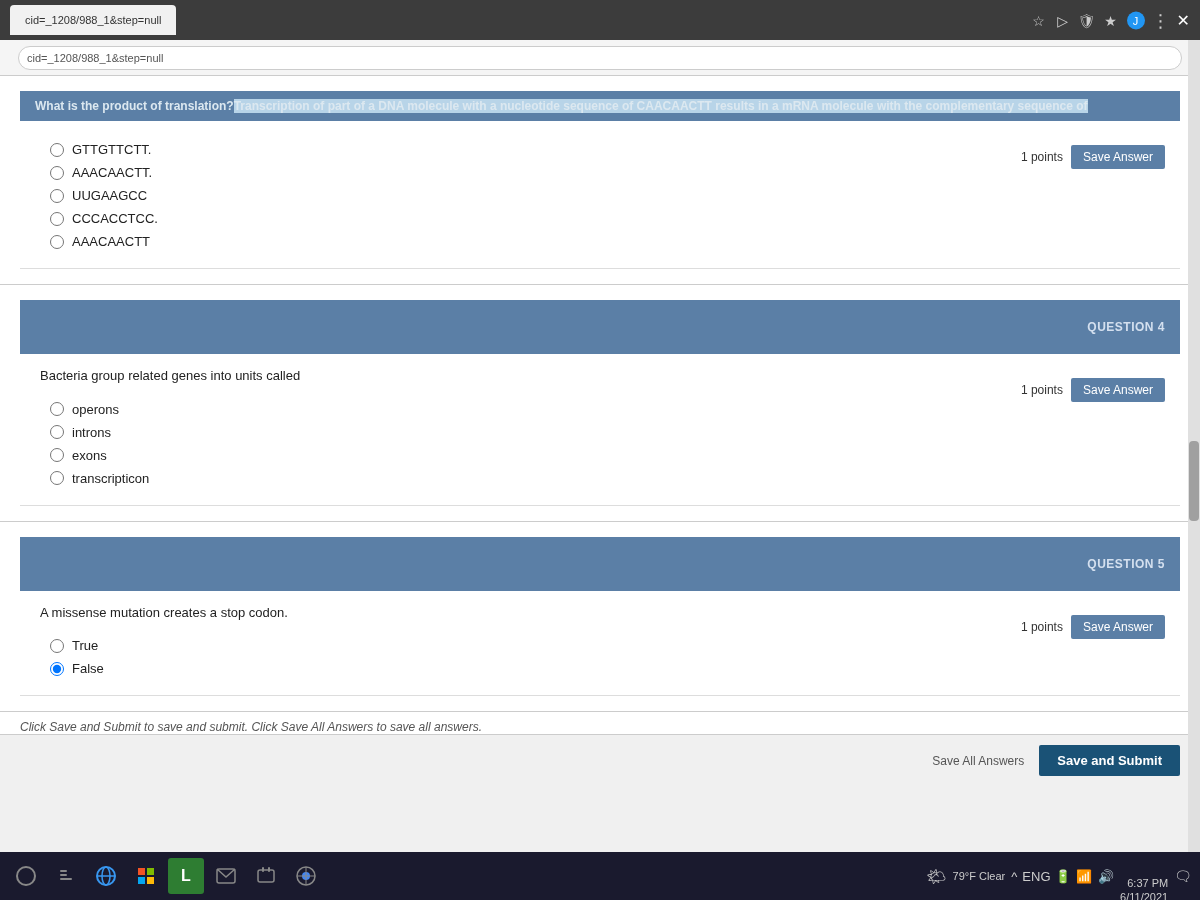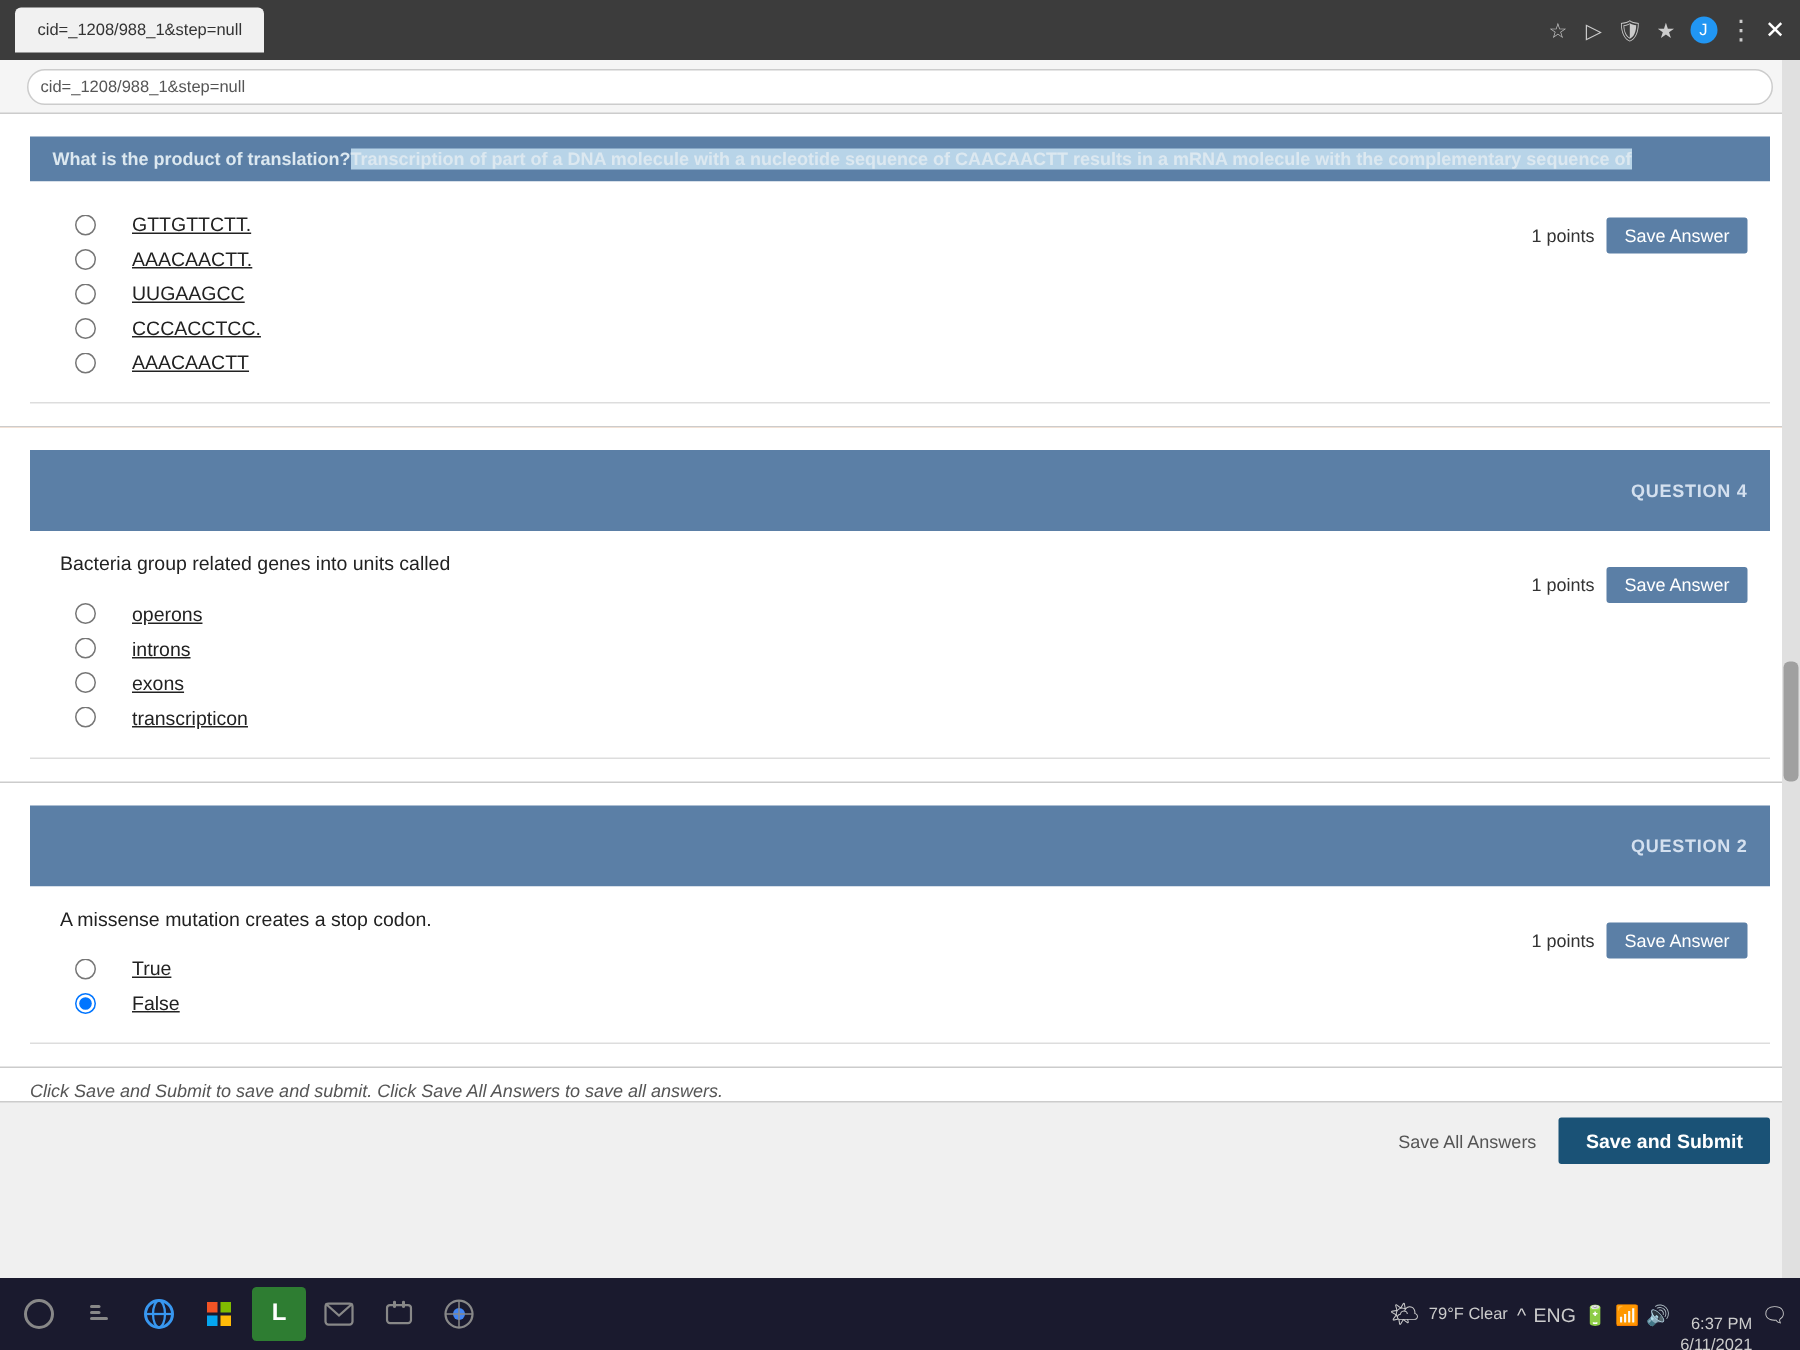--- a/index.html
+++ b/index.html
@@ -64,21 +64,21 @@
     
     .main-content {
       width: 100%;
       height: calc(900px - 40px - 48px);
       background: #f0f0f0;
       overflow-y: auto;
       position: relative;
     }
 
     .quiz-container {
-      background: #f97316;
+      background: #8b5cf6;
       margin: 0;
       padding: 0;
     }
 
     
     .question-section {
       padding: 15px 20px;
       border-bottom: 1px solid #ccc;
       background: #fff;
       position: relative;
@@ -125,25 +125,24 @@
 
     .options-list {
       list-style: none;
       padding: 0;
       margin: 5px 0 0 10px;
     }
 
     .option-item {
       display: flex;
       align-items: center;
-      gap: 24px;
+      gap: 8px;
       padding: 4px 0;
       font-size: 13px;
       color: #222;
-      text-decoration: underline;
     }
 
     .option-item input[type="radio"] {
       width: 14px;
       height: 14px;
       cursor: pointer;
     }
 
     
     .q-title {
@@ -406,21 +405,21 @@
           </li>
           <li class="option-item">
             <input type="radio" name="q4" style="">
             <span>transcripticon</span>
           </li>
         </ul>
       </div>
     </div>
 
     <div class="question-section">
-      <div class="q-title">QUESTION 2</div>
+      <div class="q-title">QUESTION 5</div>
       <div class="question-content">
         <div class="question-points-area">
           <span class="points-label">1 points</span>
           <button class="save-answer-btn">Save Answer</button>
         </div>
         <p class="question-text">A missense mutation creates a stop codon.</p>
         <ul class="options-list">
           <li class="option-item">
             <input type="radio" name="q5" style="">
             <span>True</span>

